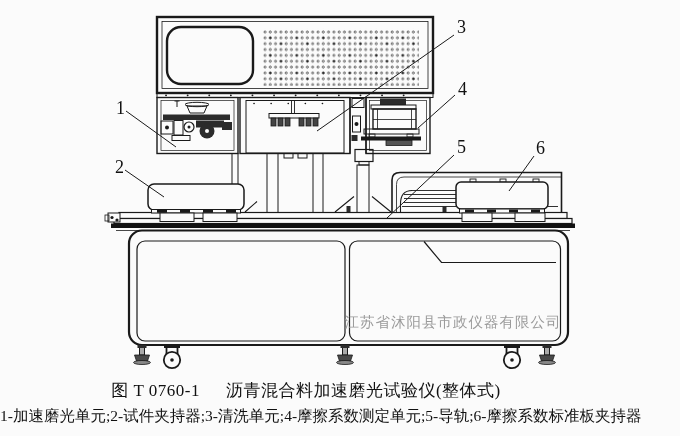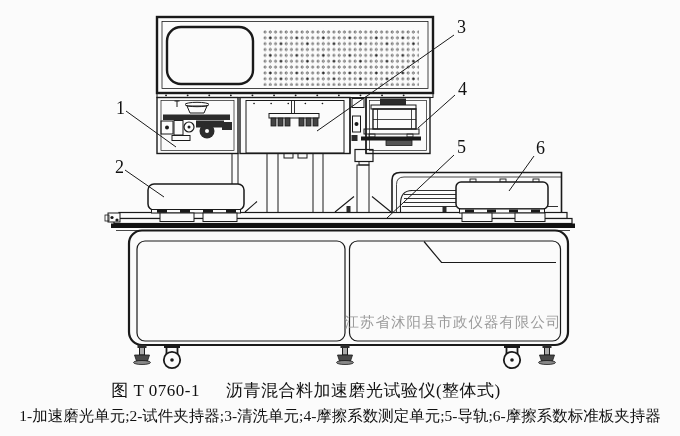--- a/index.html
+++ b/index.html
@@ -10,21 +10,21 @@
     color:#111;
   }
   .screen svg{position:absolute;left:0;top:0;}
   .caption{
     position:absolute;top:379px;left:0;width:612px;
     text-align:center;font-size:17px;white-space:nowrap;
     letter-spacing:0.5px;
   }
   .caption .fig-num{margin-right:26px;}
   .legend-line{
-    position:absolute;top:406px;left:0;width:680px;
+    position:absolute;top:406px;left:0;width:632px;
     text-align:center;font-size:15.5px;white-space:nowrap;
   }
   .callout{font:18px "Liberation Serif","DejaVu Serif",serif;fill:#111;}
   .wmark{
     font-family:"Liberation Serif","DejaVu Serif",serif;
     font-size:14.5px;fill:#9b9b9b;letter-spacing:1px;
   }
 </style>
 </head>
 <body>

